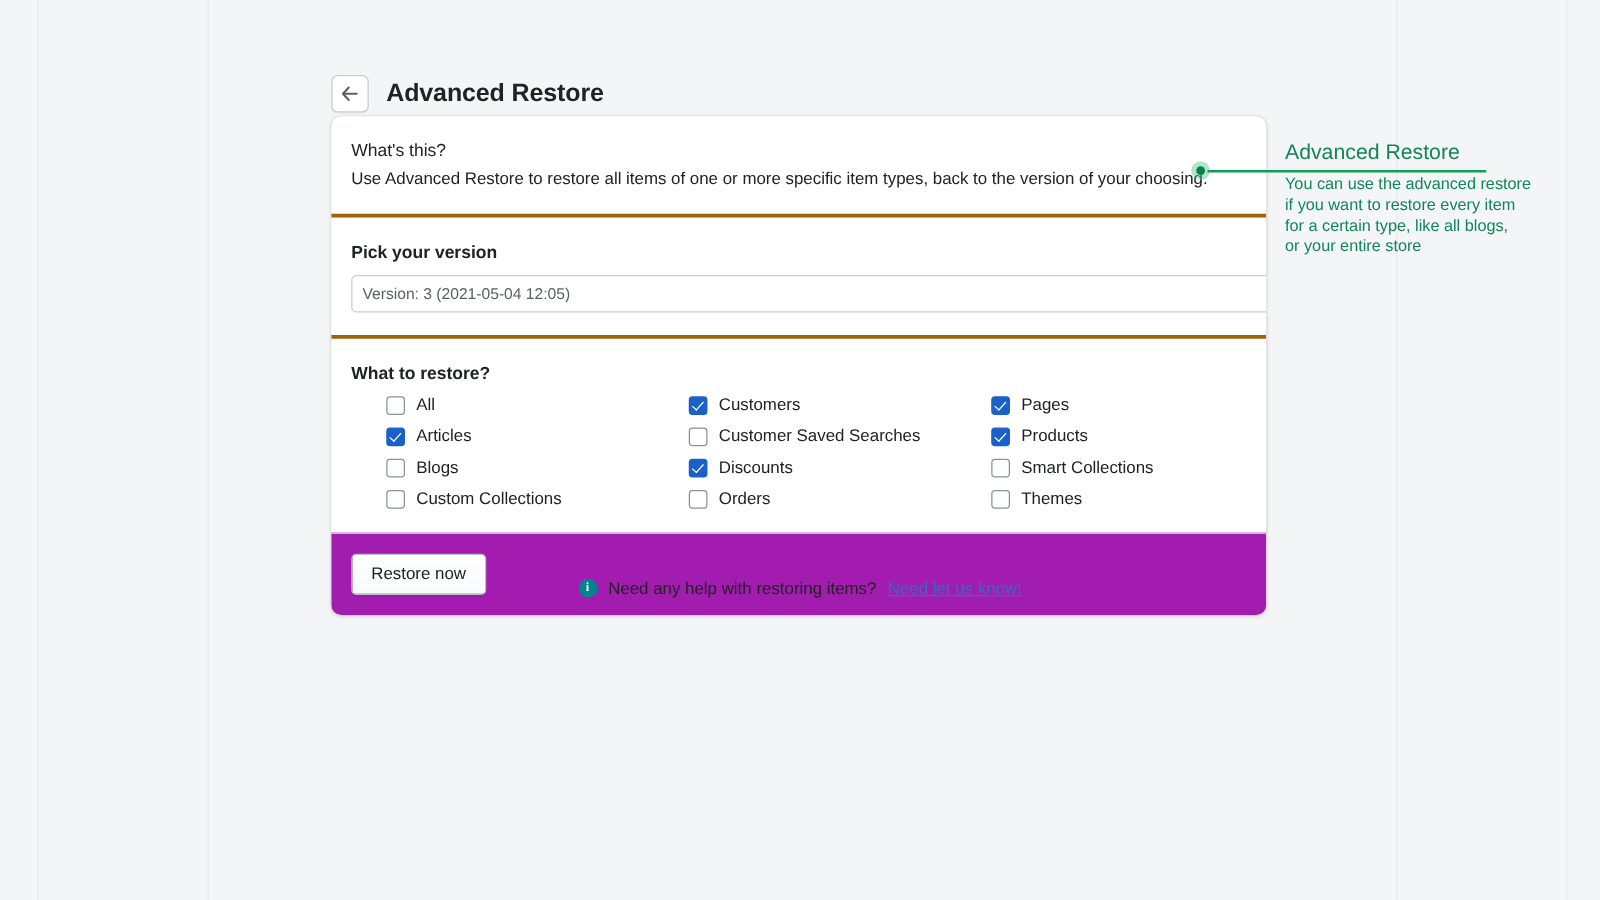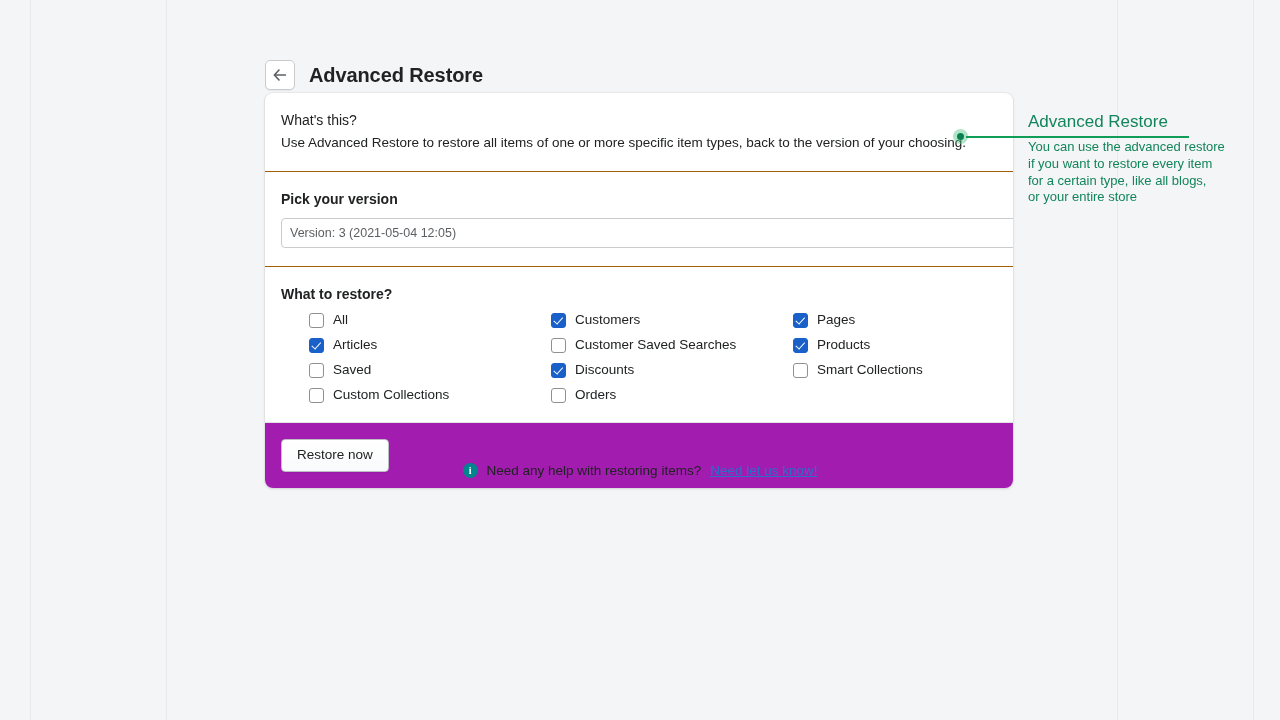--- a/index.html
+++ b/index.html
@@ -68,21 +68,21 @@
     width: 748px;
     background: #ffffff;
     border-radius: 8px;
     box-shadow: 0 0 0 1px rgba(63,63,68,0.05), 0 1px 3px rgba(63,63,68,0.15);
     overflow: hidden;
   }
   .card-section {
     padding: 17px 16px 18px 16px;
   }
   .card-section + .card-section {
-    border-top: 1px solid #a16207;
+    border-top: 3px solid #a16207;
   }
   .card-footer {
     border-top: 1px solid #e1e3e5;
     background: #a21caf;
     padding: 16px;
   }
 
   .section-title {
     font-size: 14px;
     font-weight: normal;
@@ -369,38 +369,42 @@
         <span class="cbox"></span>
         <span class="check-label">Customer Saved Searches</span>
       </label>
       <label class="check-item">
         <span class="cbox checked"></span>
         <span class="check-label">Products</span>
       </label>
 
       <label class="check-item">
         <span class="cbox"></span>
-        <span class="check-label">Saved</span>
+        <span class="check-label">Blogs</span>
       </label>
       <label class="check-item">
         <span class="cbox checked"></span>
         <span class="check-label">Discounts</span>
       </label>
       <label class="check-item">
         <span class="cbox"></span>
         <span class="check-label">Smart Collections</span>
       </label>
 
       <label class="check-item">
         <span class="cbox"></span>
         <span class="check-label">Custom Collections</span>
       </label>
       <label class="check-item">
         <span class="cbox"></span>
         <span class="check-label">Orders</span>
+      </label>
+      <label class="check-item">
+        <span class="cbox"></span>
+        <span class="check-label">Themes</span>
       </label>
     </div>
   </div>
 
   <div class="card-footer">
     <button class="restore-button">Restore now</button>
   </div>
 
 </div>
 

